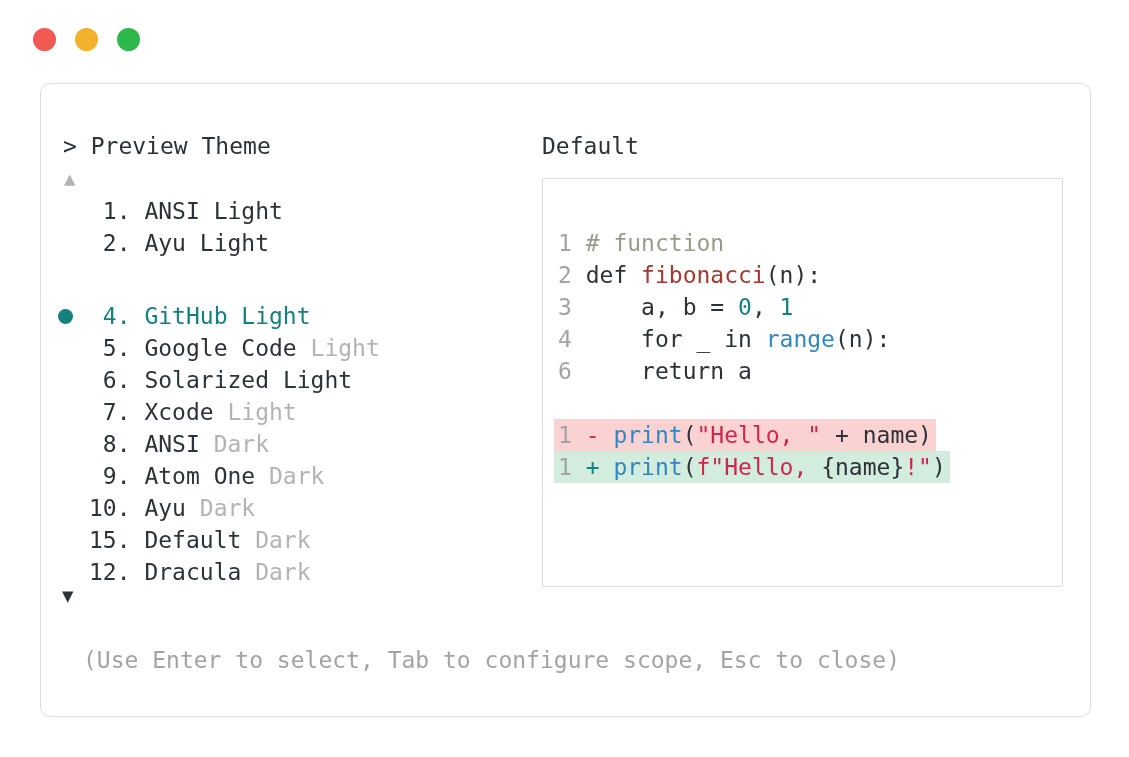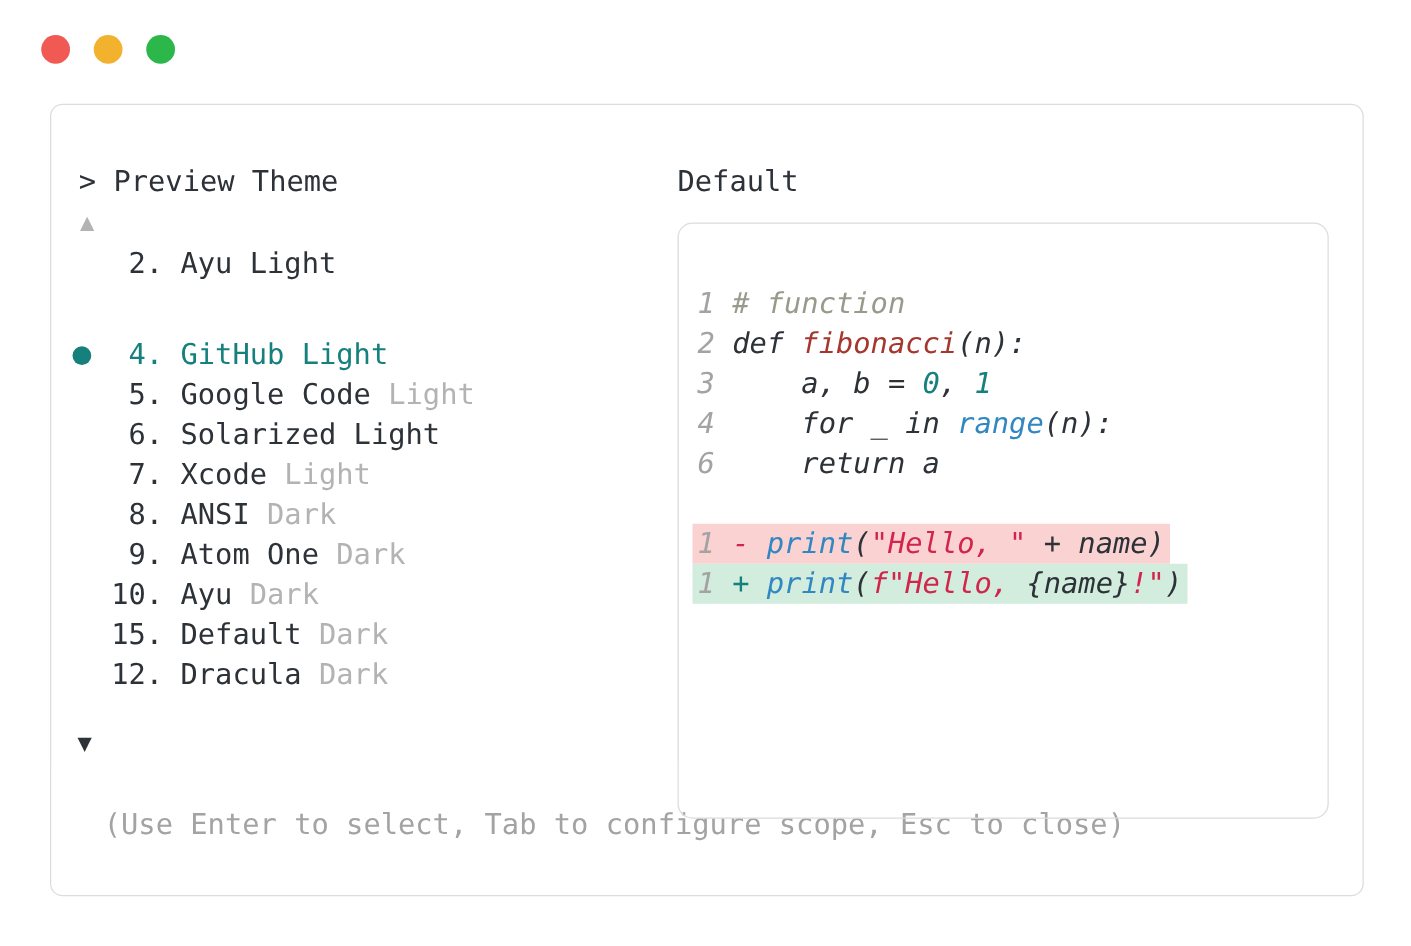--- a/index.html
+++ b/index.html
@@ -23,22 +23,22 @@
   .arrow-down{left:21px;top:495px;color:var(--dark);}
   .list{position:absolute;left:0;top:111px;width:500px;}
   .row{position:relative;height:32px;padding-left:48px;white-space:pre;color:var(--dark);}
   .row .muted{color:var(--gray_light);}
   .row.sel,.row.sel .num,.row.sel .muted{color:var(--teal);margin-top:41px;}
   .bullet{position:absolute;left:17px;top:9px;width:15px;height:15px;border-radius:50%;background:var(--teal);}
   .help{position:absolute;left:22px;top:560px;color:var(--gray);white-space:pre;margin-left:20px;}
   
   .preview-label{position:absolute;left:501px;top:46px;color:var(--dark);}
   .preview-box{
-    position:absolute;left:501px;top:94px;width:521px;height:477px;box-sizing:border-box;
-    border:1.5px solid var(--border);border-radius:12px;padding:48px 0 0 15px;overflow:hidden;font-style:italic;
+    position:absolute;left:501px;top:94px;width:521px;height:409px;box-sizing:border-box;
+    border:1.5px solid var(--border);border-radius:1px;padding:48px 0 0 15px;overflow:hidden;
   }
   .code-line{height:32px;white-space:pre;}
   .hl{display:inline-block;height:32px;line-height:32px;padding:0 4px;margin-left:-4px;}
   .hl.del{background:var(--bg_removed);}
   .hl.add{background:var(--bg_added);}
   .tk.muted{color:var(--gray);}
   .tk.plain{color:var(--dark);}
   .tk.comment{color:var(--comment);}
   .tk.func{color:var(--red_func);}
   .tk.num{color:var(--teal);}
@@ -58,20 +58,21 @@
       <div class="dot" style="background: rgb(44, 183, 74);"></div>
     </div>
 
   <div class="main-box">
 
     <div class="prompt"><span>&gt;</span> <span>Preview Theme</span></div>
 
     <div class="arrow arrow-up">▲</div>
 
     <div class="list">
+        <div class="row"><span class="num"> 1. </span><span>ANSI <span class="">Light</span></span></div>
         <div class="row"><span class="num"> 2. </span><span>Ayu <span class="">Light</span></span></div>
         <div class="row sel"><span class="bullet"></span><span class="num"> 4. </span><span>GitHub <span class="">Light</span></span></div>
         <div class="row"><span class="num"> 5. </span><span>Google Code <span class="muted">Light</span></span></div>
         <div class="row"><span class="num"> 6. </span><span>Solarized <span class="">Light</span></span></div>
         <div class="row"><span class="num"> 7. </span><span>Xcode <span class="muted">Light</span></span></div>
         <div class="row"><span class="num"> 8. </span><span>ANSI <span class="muted">Dark</span></span></div>
         <div class="row"><span class="num"> 9. </span><span>Atom One <span class="muted">Dark</span></span></div>
         <div class="row"><span class="num">10. </span><span>Ayu <span class="muted">Dark</span></span></div>
         <div class="row"><span class="num">15. </span><span>Default <span class="muted">Dark</span></span></div>
         <div class="row"><span class="num">12. </span><span>Dracula <span class="muted">Dark</span></span></div>

